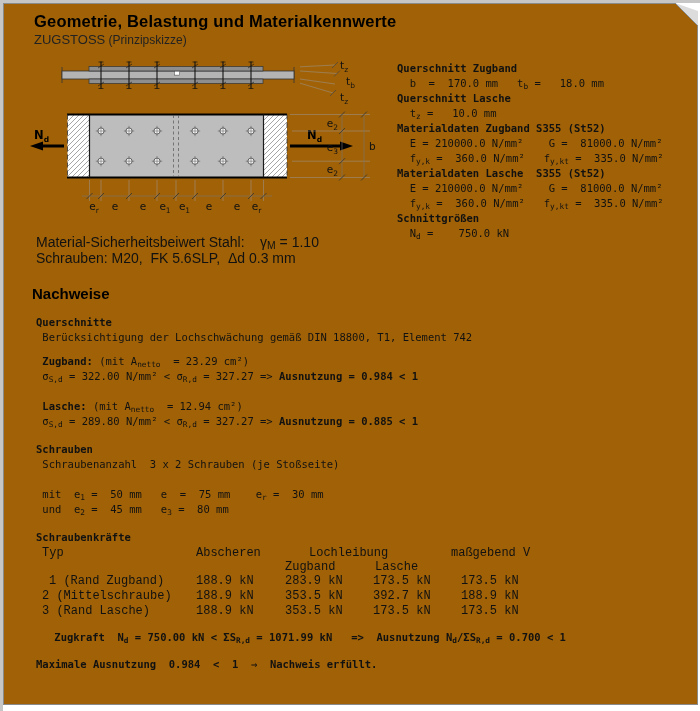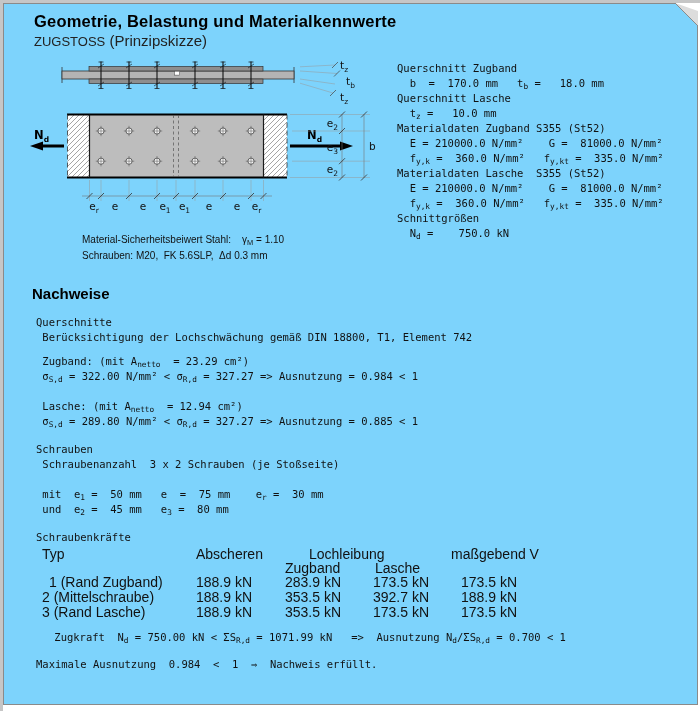--- a/index.html
+++ b/index.html
@@ -1,38 +1,38 @@
 <!DOCTYPE html>
 <html><head>
 <meta charset="utf-8">
 <style>
   html,body{margin:0;padding:0;}
   body{width:700px;height:711px;background:#ffffff;position:relative;overflow:hidden;
        font-family:"Liberation Sans",sans-serif;}
   .edge-top{position:absolute;left:0;top:0;width:700px;height:3px;background:#c6c6c6;}
   .edge-left{position:absolute;left:0;top:0;width:3px;height:711px;background:#c6c6c6;}
-  .page{position:absolute;left:3px;top:3px;width:693px;height:700px;background:#7dd3fc;
+  .page{position:absolute;left:3px;top:3px;width:693px;height:700px;background:#a16207;
         border:1px solid #8a8a8a;}
   .fold{position:absolute;top:-1px;right:-1px;width:23px;height:23px;}
 
   .title{position:absolute;left:30px;top:8px;font-size:16.5px;font-weight:bold;color:#000;
          letter-spacing:0.2px;white-space:pre;}
   .subtitle{position:absolute;left:30px;top:28px;font-size:13px;color:#222;white-space:pre;}
-  .subtitle .note{font-size:15px;}
+  .subtitle .note{font-size:12px;}
 
   .mline{position:absolute;white-space:pre;font-family:"DejaVu Sans Mono",monospace;
          font-size:10.5px;line-height:13px;color:#111;}
-  .sansline{position:absolute;white-space:pre;font-size:10px;color:#111;margin-left:46px;}
+  .sansline{position:absolute;white-space:pre;font-size:14px;color:#111;}
   .h2{position:absolute;left:28px;top:281px;font-size:15px;font-weight:bold;color:#000;}
-  .bd{font-weight:normal;}
+  .bd{font-weight:bold;}
   .sub{font-size:0.74em;position:relative;top:0.24em;}
 
   .trow{position:absolute;left:32px;height:13px;width:620px;}
-  .tc{position:absolute;top:0;white-space:pre;font-family:Liberation Sans, sans-serif;
-      font-size:14px;color:#111;}
+  .tc{position:absolute;top:0;white-space:pre;font-family:Liberation Mono, monospace;
+      font-size:12px;color:#111;}
 
   svg.draw{position:absolute;left:20px;top:56px;}
   .dl{font-family:"DejaVu Sans",sans-serif;font-size:10.5px;fill:#111;}
   .dlsub{font-size:7.5px;}
   .ndl{font-family:"DejaVu Sans",sans-serif;font-size:11.5px;font-weight:bold;fill:#000;}
 </style>
 </head>
 <body>
 
 <div class="edge-top"></div>

